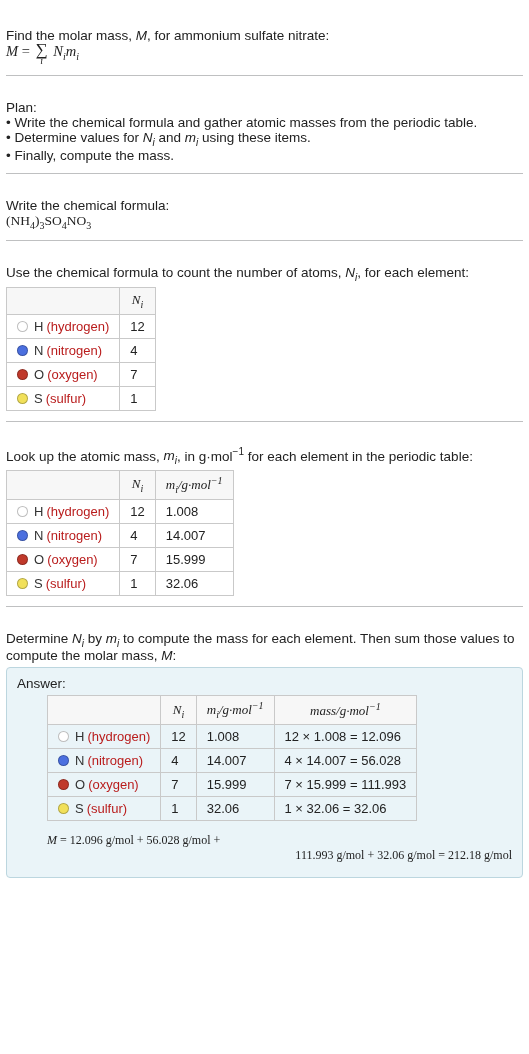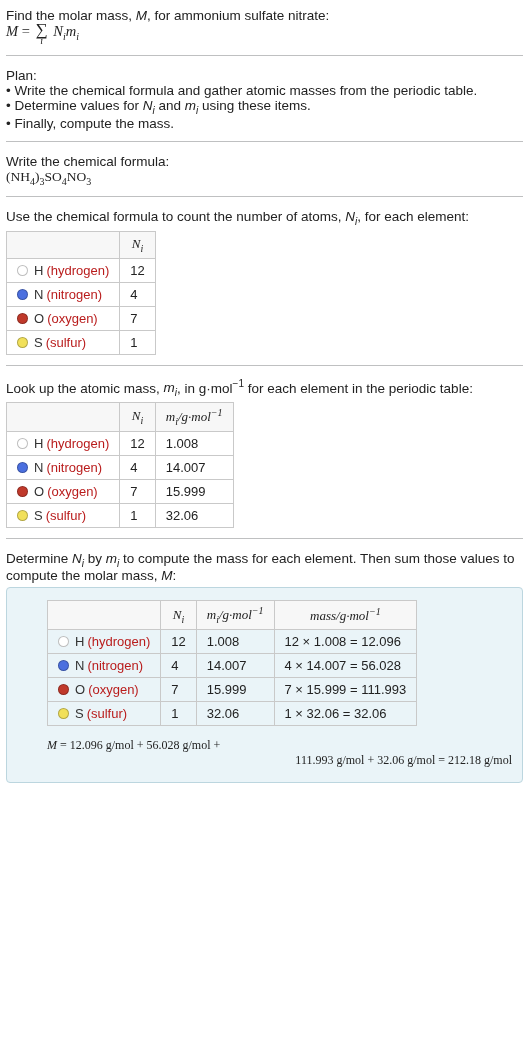--- a/index.html
+++ b/index.html
@@ -7,20 +7,21 @@
     padding: 4px 6px;
     font-family: "Segoe UI", Arial, sans-serif;
     font-size: 13.5px;
     color: #222;
     width: 529px;
     box-sizing: border-box;
     background: #fff;
   }
   .section {
     padding: 4px 0 6px 0;
+    margin-top: 20px;
   }
   hr.sep {
     border: none;
     border-top: 1px solid #bfc0c1;
     margin: 4px 0 8px 0;
   }
   .formula-line {
     font-family: "Cambria Math","Times New Roman",serif;
     font-size: 14.5px;
   }
@@ -181,20 +182,21 @@
   </table>
 </div>
 <hr class="sep">
 
 <div class="section">
   <div>
     <span>Determine </span><span class="italic">N<span class="sub">i</span></span><span> by </span><span class="italic">m<span class="sub">i</span></span><span> to compute the mass for each element. Then sum those values to compute the molar mass, </span><span class="italic">M</span><span>:</span>
   </div>
 
   <div class="answer-box">
+    <div class="alabel">Answer:</div>
     <table class="data">
       <tbody>
           <tr>
         <th></th>
         <th>N<span class="sub" style="font-style:italic">i</span></th>
         <th>m<span class="sub" style="font-style:italic">i</span>/g·mol<span class="sup">−1</span></th>
         <th>mass/g·mol<span class="sup">−1</span></th>
       </tr>
       </tbody>
         <tbody id="answer-body">

